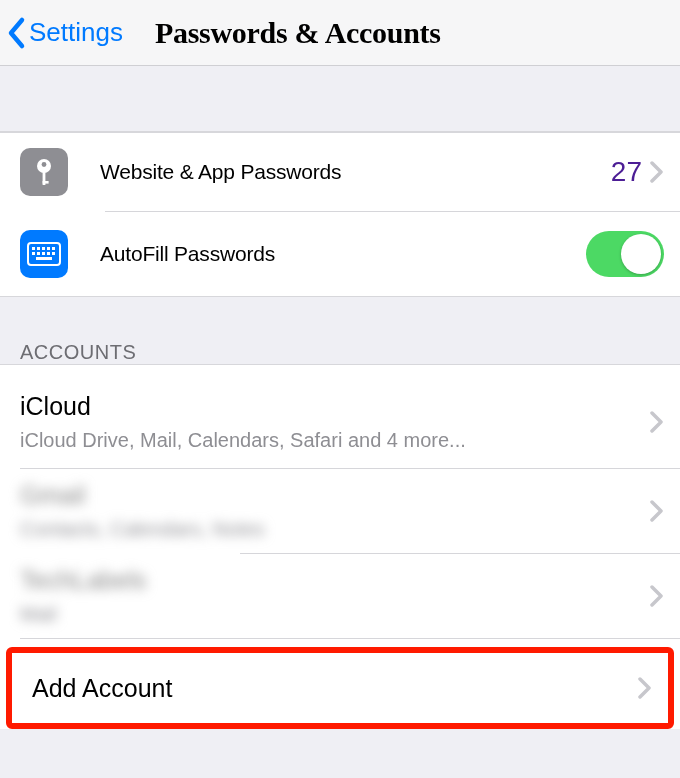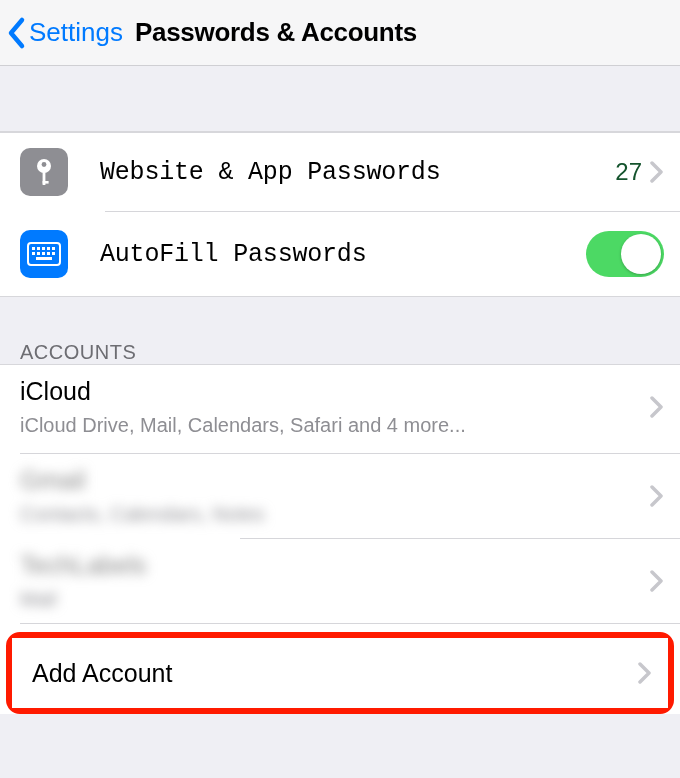--- a/index.html
+++ b/index.html
@@ -21,24 +21,25 @@
     }
     .back {
       display: flex;
       align-items: center;
       color: #007aff;
       font-size: 26px;
       font-weight: 400;
     }
     .back svg { margin-right: 1px; }
     .nav-title {
-      font-size: 26px;
+      font-size: 30px;
       font-weight: 700;
-      margin-left: 12px;
+      margin-left: 32px;
       letter-spacing: -0.3px;
+      font-family: Liberation Serif, serif;
     }
     .spacer-top {
       height: 66px;
       background: #efeff4;
       border-bottom: 1px solid #d7d7db;
     }
     .group {
       background: #fff;
       border-top: 1px solid #d7d7db;
       border-bottom: 1px solid #d7d7db;
@@ -53,27 +54,26 @@
     }
     .icon-cell {
       width: 100px;
       display: flex;
       align-items: center;
       justify-content: flex-start;
       padding-left: 20px;
     }
     .text-cell {
       flex: 1;
-      font-size: 25px;
+      font-size: 21px;
       letter-spacing: -0.2px;
-      font-family: Liberation Mono, monospace;
     }
     .detail {
-      color: #14532d;
-      font-size: 24px;
+      color: #4c1d95;
+      font-size: 28px;
       margin-right: 8px;
     }
     .chev { color: #c7c7cc; }
     .icon-sq {
       width: 48px; height: 48px;
       border-radius: 10px;
       display: flex; align-items: center; justify-content: center;
     }
     .key-bg { background: #8e8e93; }
     .kb-bg  { background: #007aff; }
@@ -120,21 +120,21 @@
     .add-row {
       display: flex;
       align-items: center;
       background: #fff;
       padding: 0 16px 0 20px;
       min-height: 70px;
       font-size: 25px;
     }
     .highlight {
       border: 6px solid #ff1a00;
-      border-radius: 14px;
+      border-radius: 6px;
       margin: 8px 6px 8px 6px;
     }
     .group2 .row-sep { margin-left: 20px; }
     .row-sep.short { margin-left: 240px; }
     .chev svg { display: block; }
   </style>
 </head>
 <body>
 
 <div class="nav">
@@ -194,21 +194,21 @@
     <div class="text-cell">AutoFill Passwords</div>
     <div class="toggle">
       <div class="knob"></div>
     </div>
   </div>
 </div>
 
 <div class="section-header">ACCOUNTS</div>
 
 <div class="group group2" style="border-bottom:none">
-  <div class="acct-row" style="padding-top:12px;padding-bottom:16px">
+  <div class="acct-row" style="padding-top:27px;padding-bottom:16px">
     <div class="acct-text">
       <div class="acct-title">iCloud</div>
       <div class="acct-sub">iCloud Drive, Mail, Calendars, Safari and 4 more...</div>
     </div>
     <div class="chev">
       <svg width="14" height="22" viewBox="0 0 14 22">
           <polyline points="2,2 11,11 2,20" fill="none" stroke="#c7c7cc" stroke-width="3.5" stroke-linecap="round" stroke-linejoin="round"></polyline>
         </svg>
     </div>
   </div>

